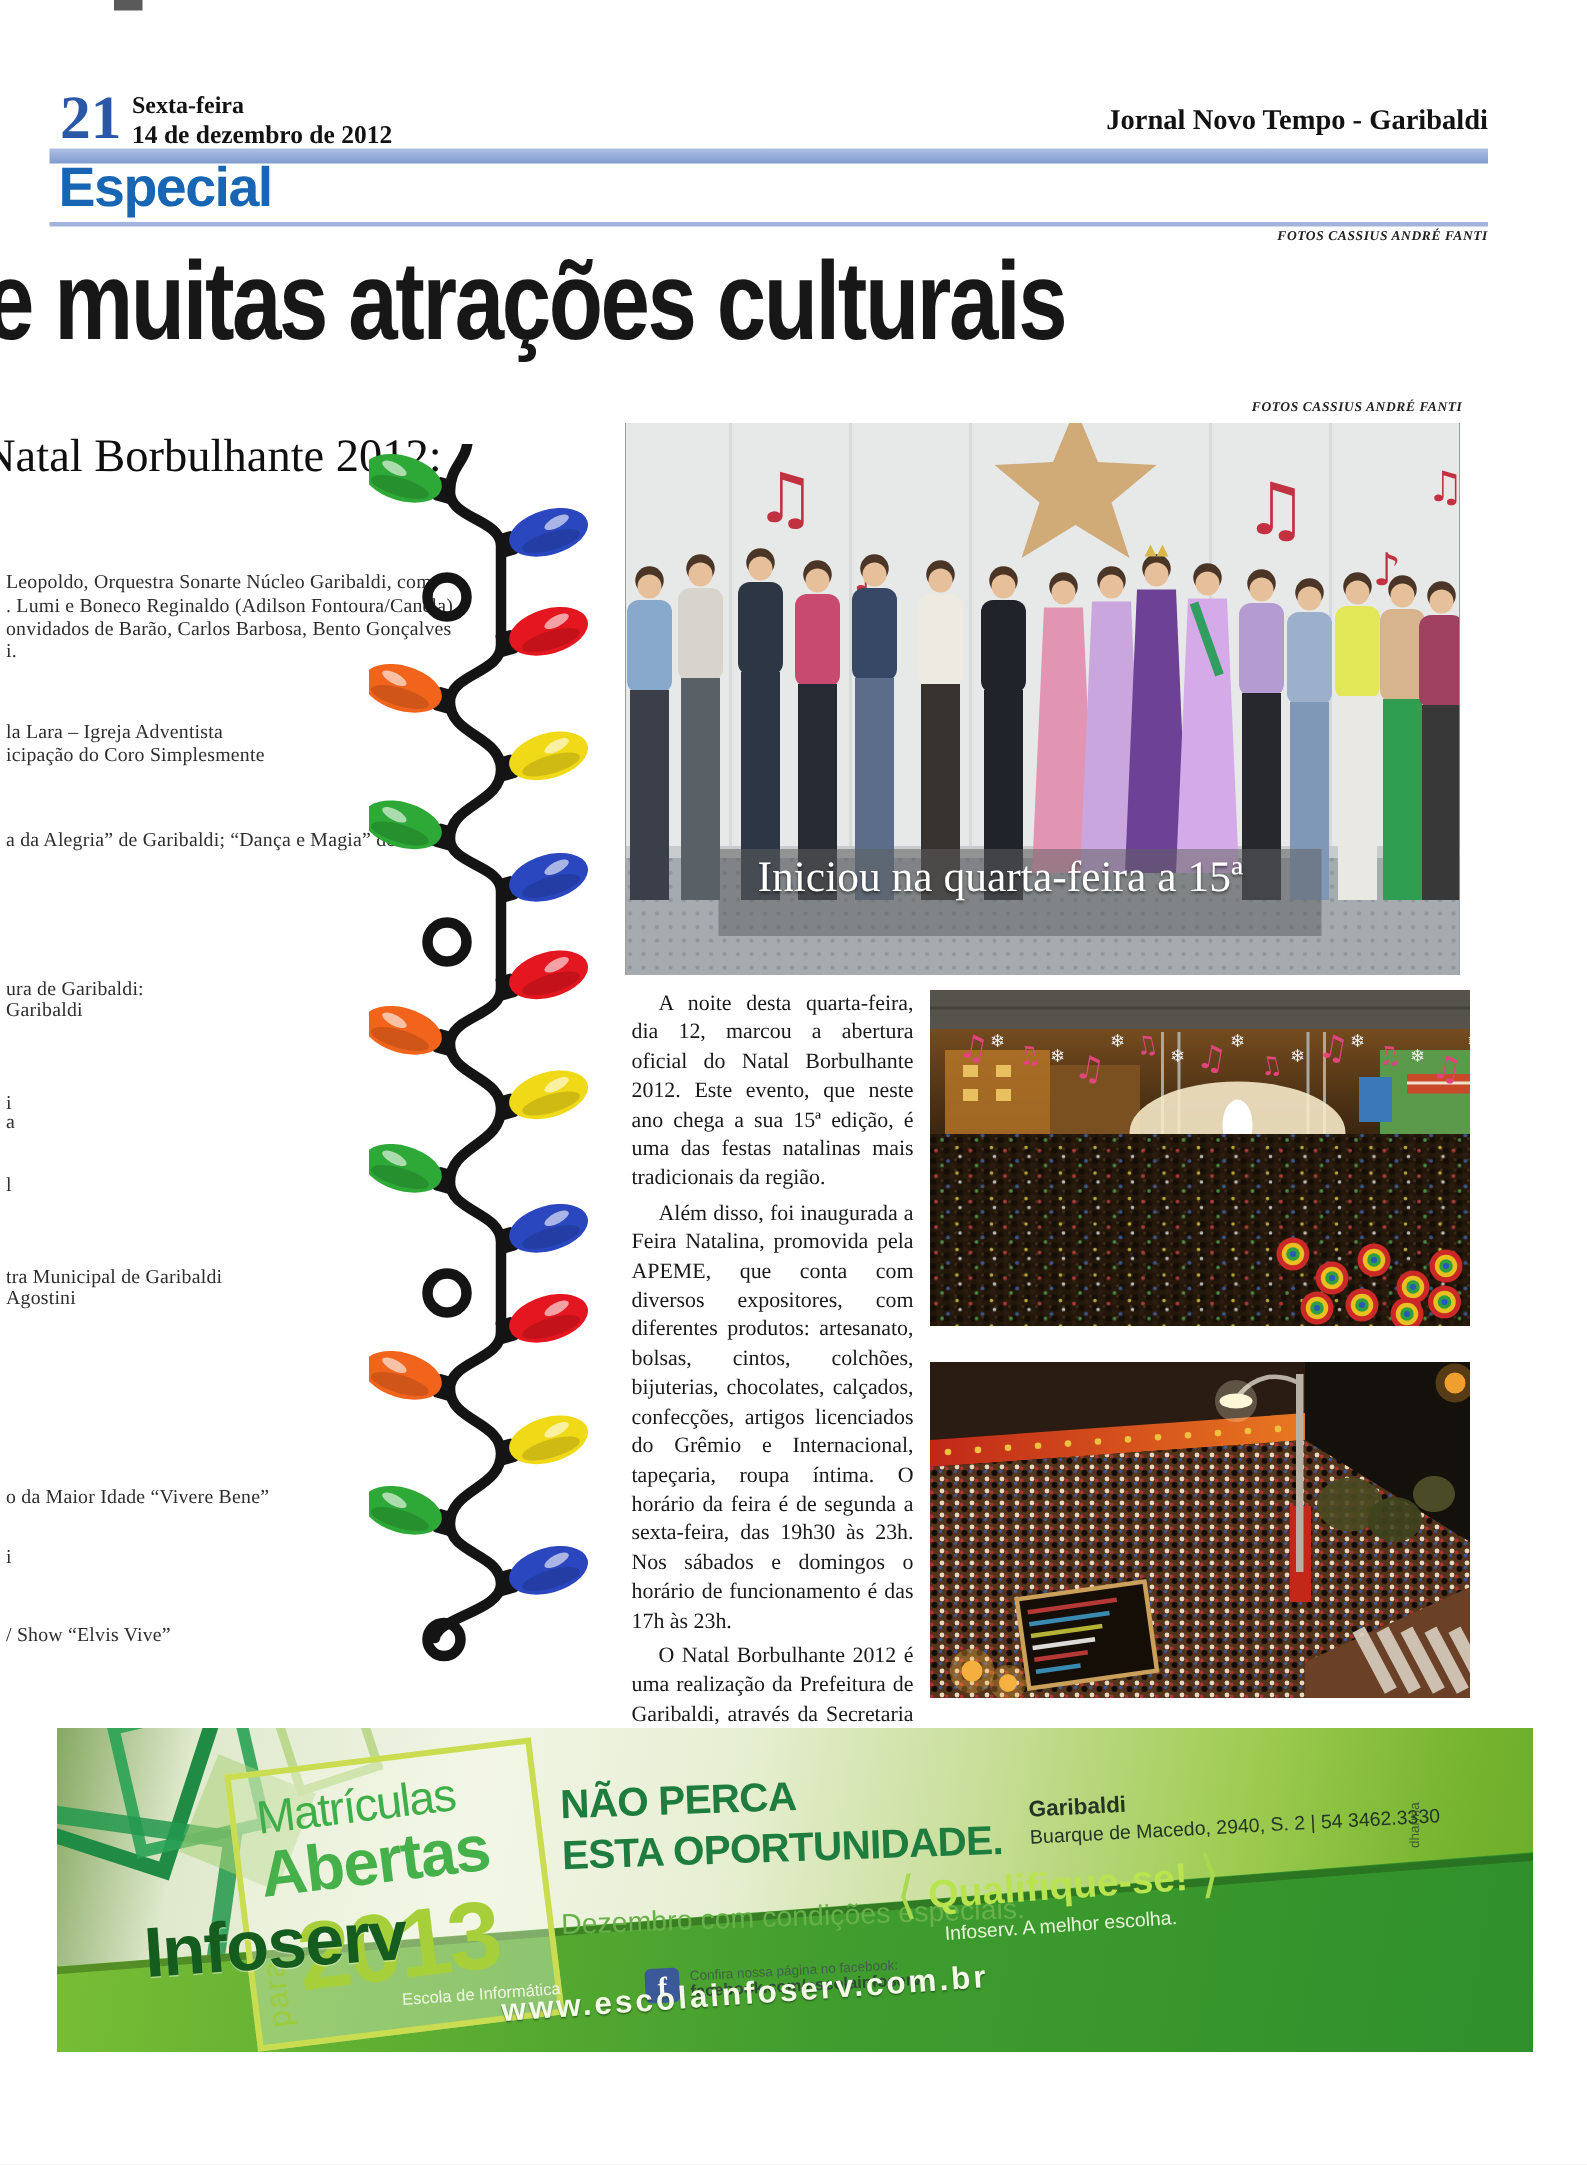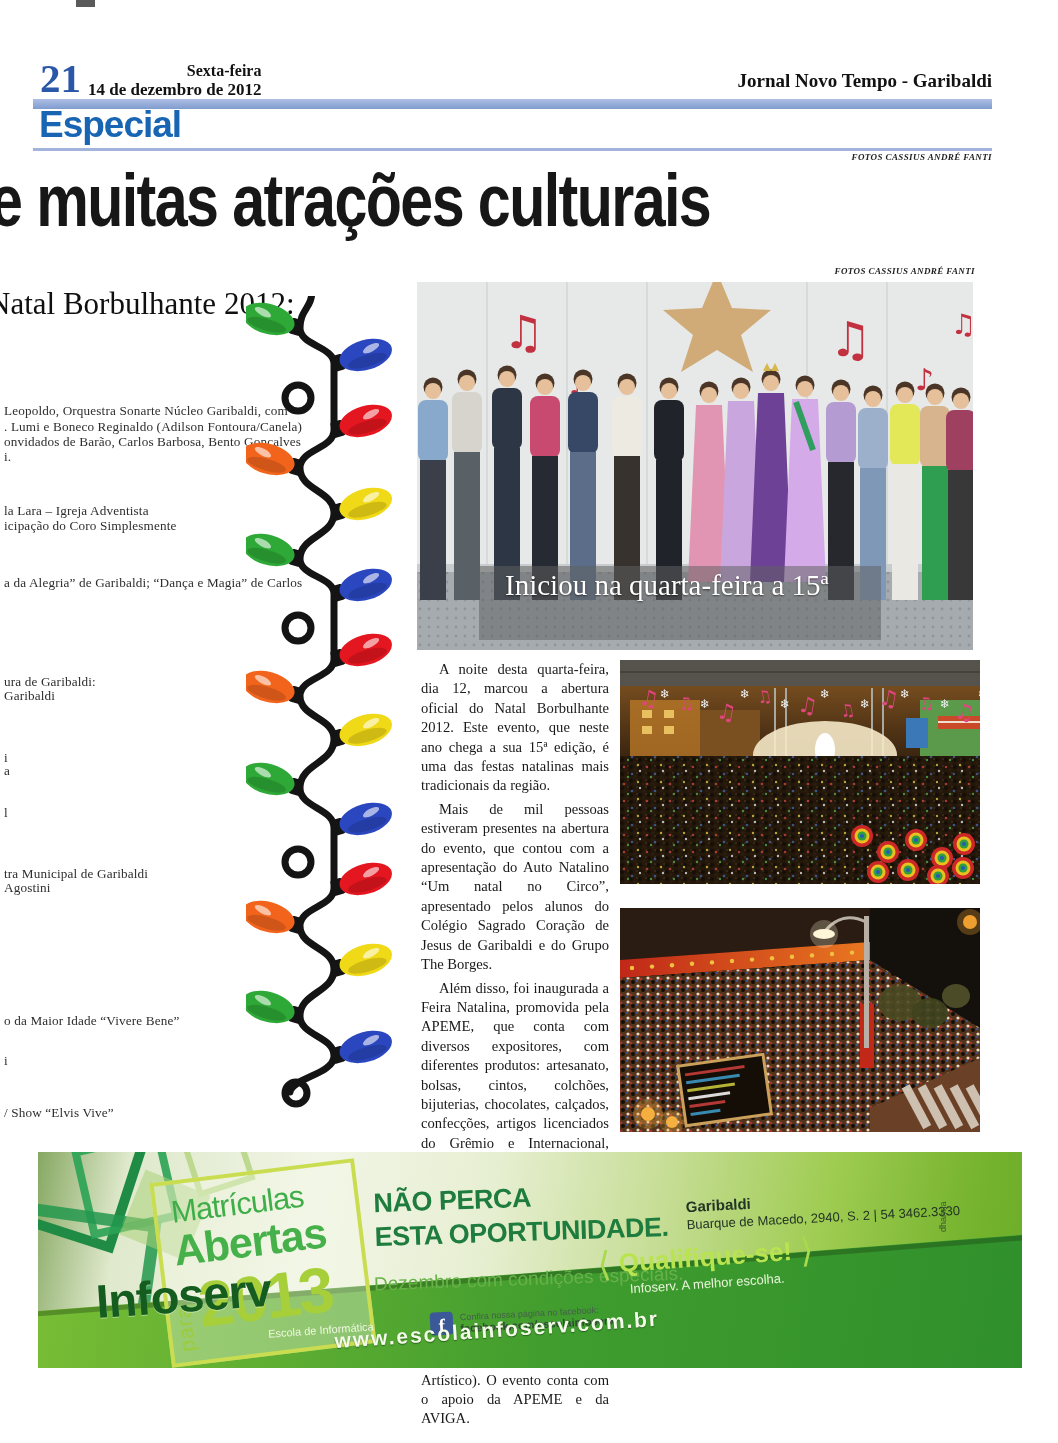--- a/index.html
+++ b/index.html
@@ -4,21 +4,21 @@
 <style>
   html,body{margin:0;padding:0;background:#e6e6e6;}
   .sheet{position:relative;width:1058px;height:1443px;margin:0 auto;background:#ffffff;
          overflow:hidden;font-family:"Liberation Serif",serif;color:#1a1a1a;}
   .abs{position:absolute;}
 
   
   .scan-mark{left:76px;top:0;width:19px;height:7px;background:#5a5a5a;}
   .page-num{left:40px;top:58px;font-size:41px;font-weight:bold;color:#2a57a8;line-height:1;}
   .date-block{left:88px;top:62px;line-height:1.12;}
-  .date-weekday{font-size:16px;font-weight:bold;color:#121212;text-align:right;}
+  .date-weekday{font-size:16px;font-weight:bold;color:#121212;}
   .date-full{font-size:17px;font-weight:bold;color:#121212;}
   .masthead{top:70px;right:66px;font-size:19px;font-weight:bold;color:#121212;}
   .blue-bar{left:33px;top:99px;width:959px;height:10px;
             background:linear-gradient(#aebfe4,#7f9ccf);}
   .section-label{left:39px;top:104px;font-family:"Liberation Sans",sans-serif;
                  font-size:37px;font-weight:bold;color:#1765b3;letter-spacing:-1px;}
   .thin-rule{left:33px;top:148px;width:959px;height:3px;background:#a2b4dc;}
   .photo-credit{font-size:9px;font-weight:bold;font-style:italic;color:#222;
                 letter-spacing:.4px;}
   .credit-1{top:152px;right:66px;}
@@ -33,21 +33,21 @@
   .program-title{left:-12px;top:286px;font-size:31px;color:#0f0f0f;white-space:nowrap;}
   .prog-item{position:absolute;left:4px;font-size:13.2px;color:#2e2e2e;
              white-space:nowrap;letter-spacing:.15px;}
 
   
   .lights{left:246px;top:296px;width:160px;height:822px;}
 
   
   .photo{overflow:hidden;background:#222;}
   .photo-1{left:417px;top:282px;width:556px;height:368px;}
-  .caption-band{left:62px;top:284px;width:402px;height:74px;
+  .caption-band{left:62px;top:284px;width:402px;height:58px;
                 background:rgba(95,95,95,.52);}
   .caption-text{position:absolute;left:26px;top:2px;color:#fff;font-size:29px;
                 line-height:35px;text-shadow:0 1px 2px rgba(0,0,0,.55);white-space:nowrap;}
 
   
   .article{left:417px;top:656px;width:196px;font-size:14.6px;line-height:1.33;
            text-align:justify;color:#191919;}
   .article p{margin:4px;text-indent:18px;}
 
   
@@ -118,21 +118,21 @@
   <div class="abs masthead">Jornal Novo Tempo - Garibaldi</div>
   <div class="abs blue-bar"></div>
   <div class="abs section-label">Especial</div>
   <div class="abs thin-rule"></div>
   <div class="abs photo-credit credit-1">FOTOS CASSIUS ANDRÉ FANTI</div>
   <div class="abs photo-credit credit-2">FOTOS CASSIUS ANDRÉ FANTI</div>
 
   <div class="abs headline">e muitas atrações culturais</div>
 
   <div class="abs program-title">Natal Borbulhante 2012:</div>
-  <div id="program-list" class="abs" style="left:0;top:0;width:420px;height:1130px;margin-top:23px;">
+  <div id="program-list" class="abs" style="left:0;top:0;width:420px;height:1130px;">
       <div class="prog-item" style="top: 380px;">Leopoldo, Orquestra Sonarte Núcleo Garibaldi, com</div>
       <div class="prog-item" style="top: 396px;">. Lumi e Boneco Reginaldo (Adilson Fontoura/Canela)</div>
       <div class="prog-item" style="top: 411px;">onvidados de Barão, Carlos Barbosa, Bento Gonçalves</div>
       <div class="prog-item" style="top: 426px;">i.</div>
       <div class="prog-item" style="top: 480px;">la Lara – Igreja Adventista</div>
       <div class="prog-item" style="top: 495px;">icipação do Coro Simplesmente</div>
       <div class="prog-item" style="top: 552px;">a da Alegria” de Garibaldi; “Dança e Magia” de Carlos</div>
       <div class="prog-item" style="top: 651px;">ura de Garibaldi:</div>
       <div class="prog-item" style="top: 665px;">Garibaldi</div>
       <div class="prog-item" style="top: 727px;">i</div>
@@ -380,21 +380,20 @@
     </svg>
     <div class="abs caption-band">
       <div class="caption-text">
         <div>Iniciou na quarta-feira a 15ª</div>
       </div>
     </div>
   </div>
 
   <div id="article-body" class="abs article">
       <p>A noite desta quarta-feira, dia 12, marcou a abertura oficial do Natal Borbulhante 2012. Este evento, que neste ano chega a sua 15ª edição, é uma das festas natalinas mais tradicionais da região.</p>
-      <p>Mais de mil pessoas estiveram presentes na abertura do evento, que contou com a apresentação do Auto Natalino “Um natal no Circo”, apresentado pelos alunos do Colégio Sagrado Coração de Jesus de Garibaldi e do Grupo The Borges.</p>
       <p>Além disso, foi inaugurada a Feira Natalina, promovida pela APEME, que conta com diversos expositores, com diferentes produtos: artesanato, bolsas, cintos, colchões, bijuterias, chocolates, calçados, confecções, artigos licenciados do Grêmio e Internacional, tapeçaria, roupa íntima. O horário da feira é de segunda a sexta-feira, das 19h30 às 23h. Nos sábados e domingos o horário de funcionamento é das 17h às 23h.</p>
       <p>O Natal Borbulhante 2012 é uma realização da Prefeitura de Garibaldi, através da Secretaria Municipal de Turismo, e do CECAR (Centro Cultural e Artístico). O evento conta com o apoio da APEME e da AVIGA.</p>
     </div>
 
   <div class="abs photo photo-2">
     <svg width="360" height="224" viewBox="0 0 360 224">
       <defs>
         <linearGradient id="warm1" x1="0" y1="0" x2="0" y2="1">
           <stop offset="0" stop-color="#8a5a24"></stop>
             <stop offset="1" stop-color="#33200e"></stop>

